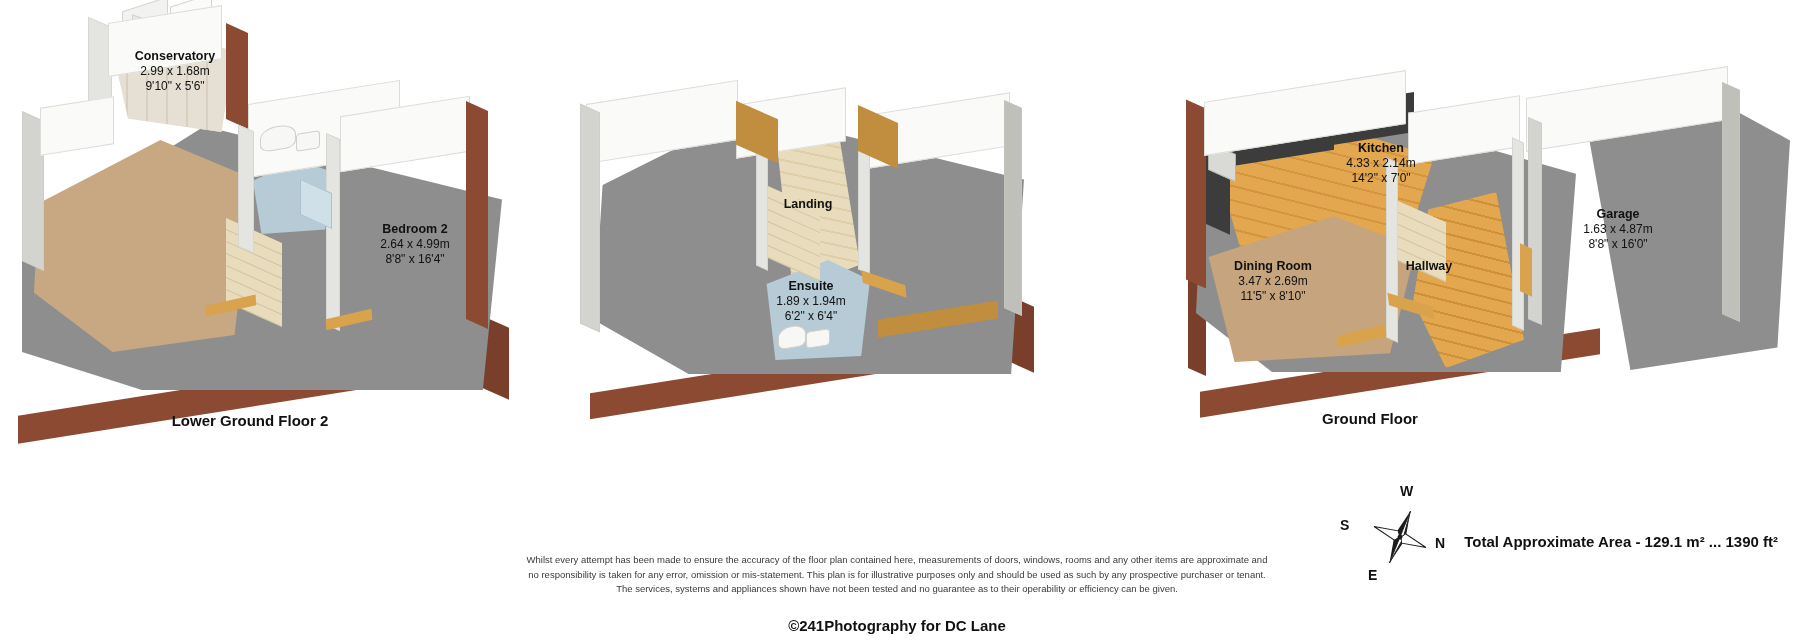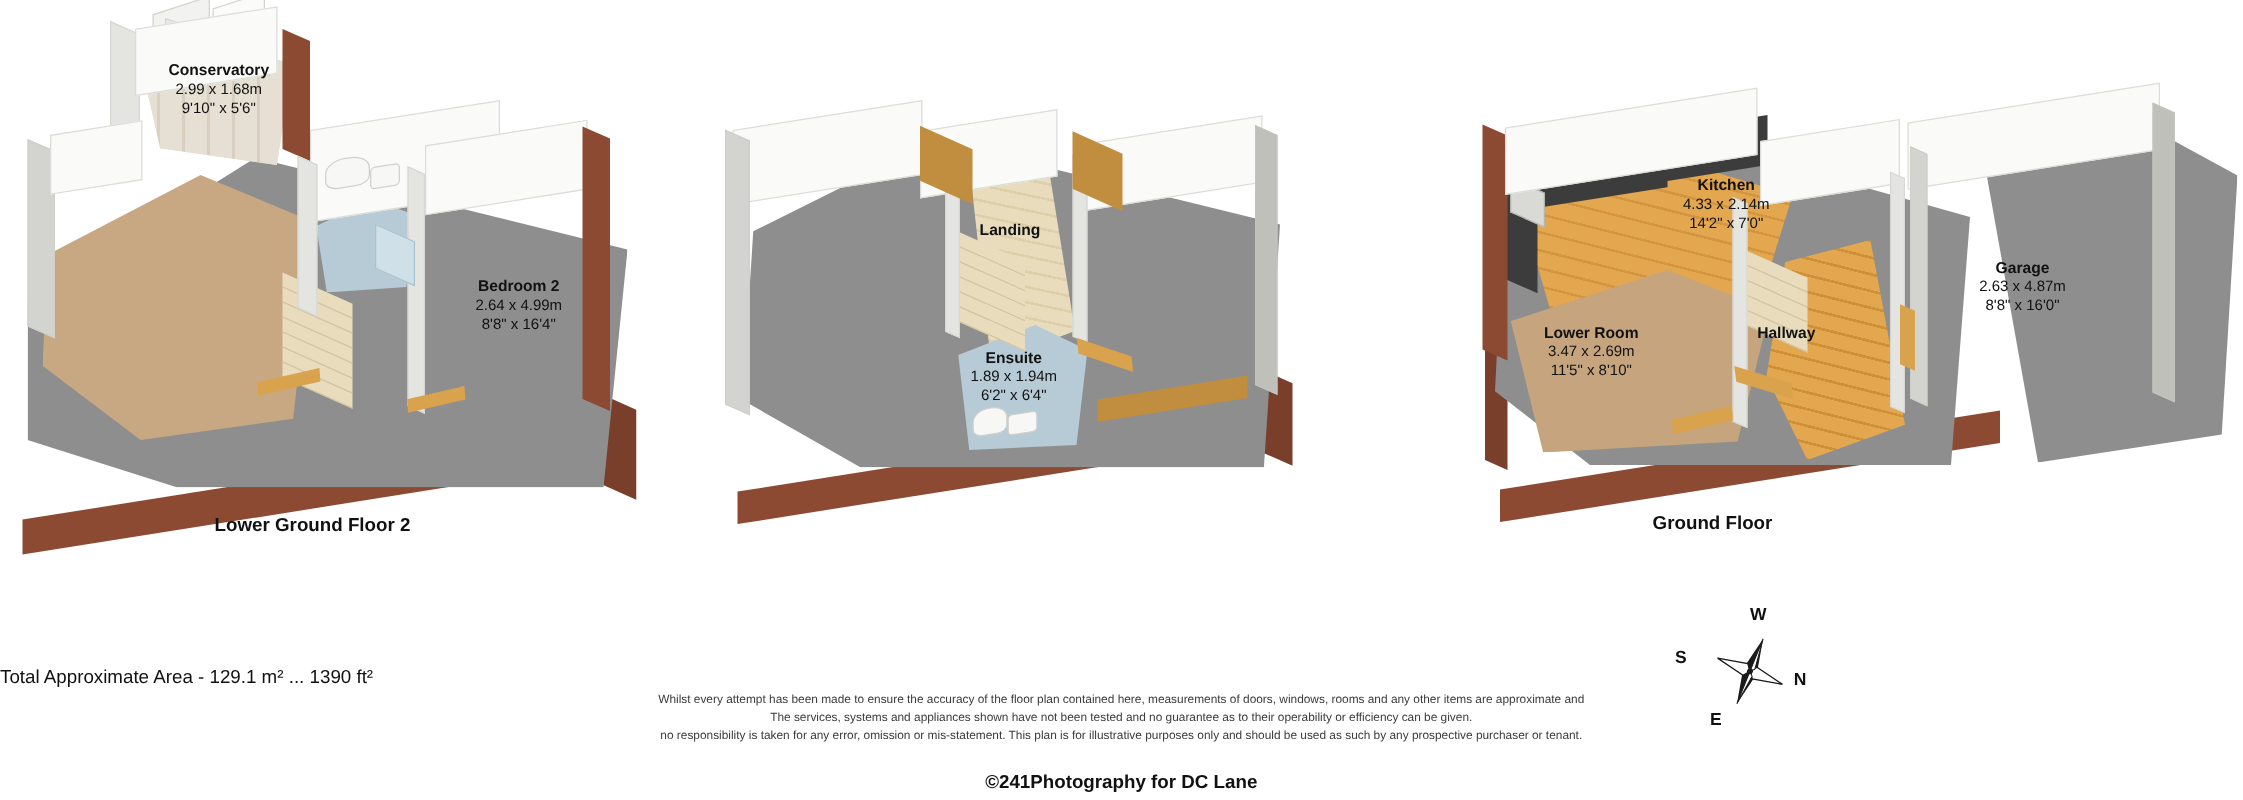--- a/index.html
+++ b/index.html
@@ -86,23 +86,23 @@
   .wallface-shade { background: #d3d3cf; }
   .wallface-dark { background: #c0c0bb; }
   .stair-step { background: #e8dcbc; }
   .counter-dark { background: #3c3c3c; }
 
   
   .total-area {
     position: absolute;
     left: 0;
     width: 1778px;
-    text-align: left;
+    text-align: right;
     font-size: 15px;
-    font-weight: normal;
+    font-weight: bold;
     color: #111;
   }
   .disclaimer {
     position: absolute;
     left: 0;
     width: 1794px;
     text-align: center;
     font-size: 9.5px;
     line-height: 1.55;
     color: #3a3a3a;
@@ -241,21 +241,21 @@
     <div class="wall wallface-mid" style="left:258px; top:126px; width:10px; height:144px; transform:skewY(24deg); border:1px solid #d6d6d2;"></div>
 
     <div class="wood-dark" style="position:absolute;left:136px;top:110px;width:42px;height:44px;transform:skewY(24deg);"></div>
     <div class="wood-dark" style="position:absolute;left:258px;top:114px;width:40px;height:46px;transform:skewY(24deg);"></div>
     <div class="wood" style="position:absolute;left:262px;top:278px;width:44px;height:12px;transform:skewY(24deg) rotate(-6deg);"></div>
     <div class="wood-dark" style="position:absolute;left:278px;top:310px;width:120px;height:18px;transform:skewY(-9deg);"></div>
 
     <div style="position:absolute;left:178px;top:326px;width:26px;height:20px;background:#f7f7f6;border:1px solid #d0d0cc;border-radius:45% 45% 28% 28%;transform:skewY(-9deg);"></div>
     <div style="position:absolute;left:206px;top:330px;width:22px;height:15px;background:#f7f7f6;border:1px solid #d0d0cc;border-radius:4px;transform:skewY(-9deg);"></div>
 
-    <div class="room-label" style="left:150px; top:176px; width:116px;">
+    <div class="room-label" style="left:150px; top:196px; width:116px;">
       <span class="rl-name">Landing</span>
     </div>
 
 
 
     <div class="room-label" style="left:152px; top:278px; width:118px;">
       <span class="rl-name">Ensuite</span>
       <span class="rl-m">1.89 x 1.94m</span>
       <span class="rl-ft">6'2" x 6'4"</span>
     </div>
@@ -309,44 +309,44 @@
     <div class="wood" style="position:absolute;left:178px;top:300px;width:46px;height:12px;transform:skewY(24deg) rotate(-8deg);"></div>
     <div class="wood" style="position:absolute;left:310px;top:246px;width:12px;height:48px;transform:skewY(24deg);"></div>
 
     <div class="room-label" style="left:96px; top:140px; width:150px;">
       <span class="rl-name">Kitchen</span>
       <span class="rl-m">4.33 x 2.14m</span>
       <span class="rl-ft">14'2" x 7'0"</span>
     </div>
 
     <div class="room-label" style="left:-22px; top:258px; width:170px;">
-      <span class="rl-name">Lower Room</span>
+      <span class="rl-name">Dining Room</span>
       <span class="rl-m">3.47 x 2.69m</span>
       <span class="rl-ft">11'5" x 8'10"</span>
     </div>
 
     <div class="room-label" style="left:158px; top:258px; width:122px;">
       <span class="rl-name">Hallway</span>
     </div>
 
     <div class="room-label" style="left:338px; top:206px; width:140px;">
       <span class="rl-name">Garage</span>
-      <span class="rl-m">2.63 x 4.87m</span>
+      <span class="rl-m">1.63 x 4.87m</span>
       <span class="rl-ft">8'8" x 16'0"</span>
     </div>
 
     <div class="floor-caption" style="left:0px; top:410px; width:320px;">Ground Floor</div>
   </div>
 
   <div class="total-area" style="top:533px;">Total Approximate Area - 129.1 m² ... 1390 ft²</div>
 
   <div class="disclaimer" style="top:553px;">
     <div>Whilst every attempt has been made to ensure the accuracy of the floor plan contained here, measurements of doors, windows, rooms and any other items are approximate and</div>
+    <div>no responsibility is taken for any error, omission or mis-statement.  This plan is for illustrative purposes only and should be used as such by any prospective purchaser or tenant.</div>
     <div>The services, systems and appliances shown have not been tested and no guarantee as to their operability or efficiency can be given.</div>
-    <div>no responsibility is taken for any error, omission or mis-statement.  This plan is for illustrative purposes only and should be used as such by any prospective purchaser or tenant.</div>
   </div>
 
   <div class="credit" style="top:617px;">©241Photography for DC Lane</div>
 
   <div class="compass" style="left:1340px; top:483px;">
     <span class="cp-letter" style="left:60px; top:0px;">W</span>
     <span class="cp-letter" style="left:0px; top:34px;">S</span>
     <span class="cp-letter" style="left:95px; top:52px;">N</span>
     <span class="cp-letter" style="left:28px; top:84px;">E</span>
     <div class="compass-rose">

